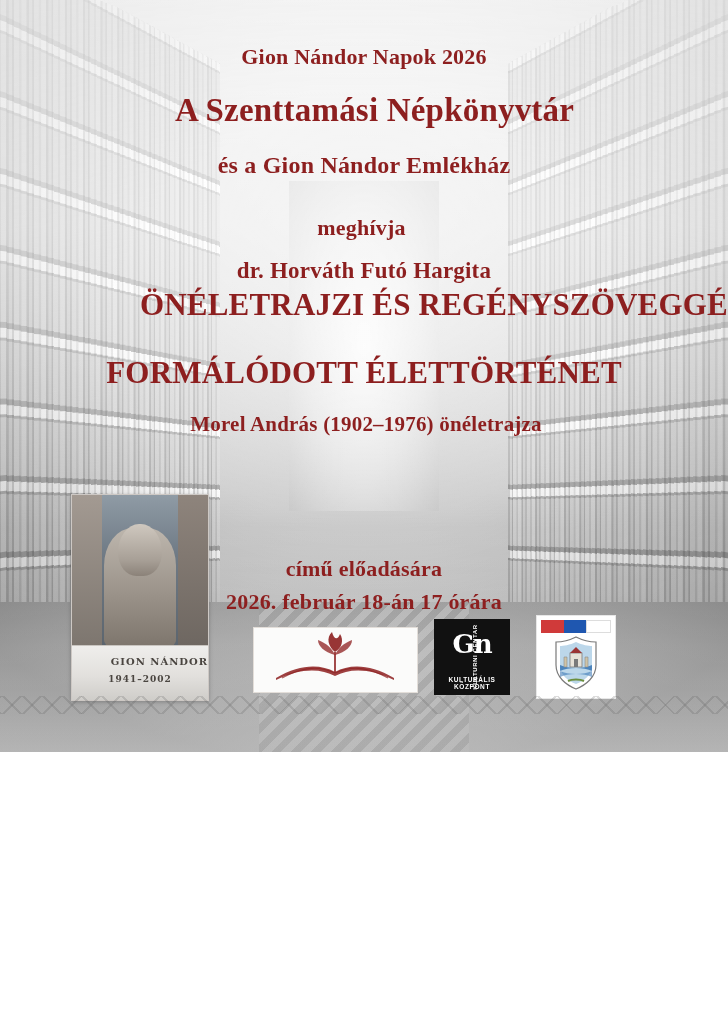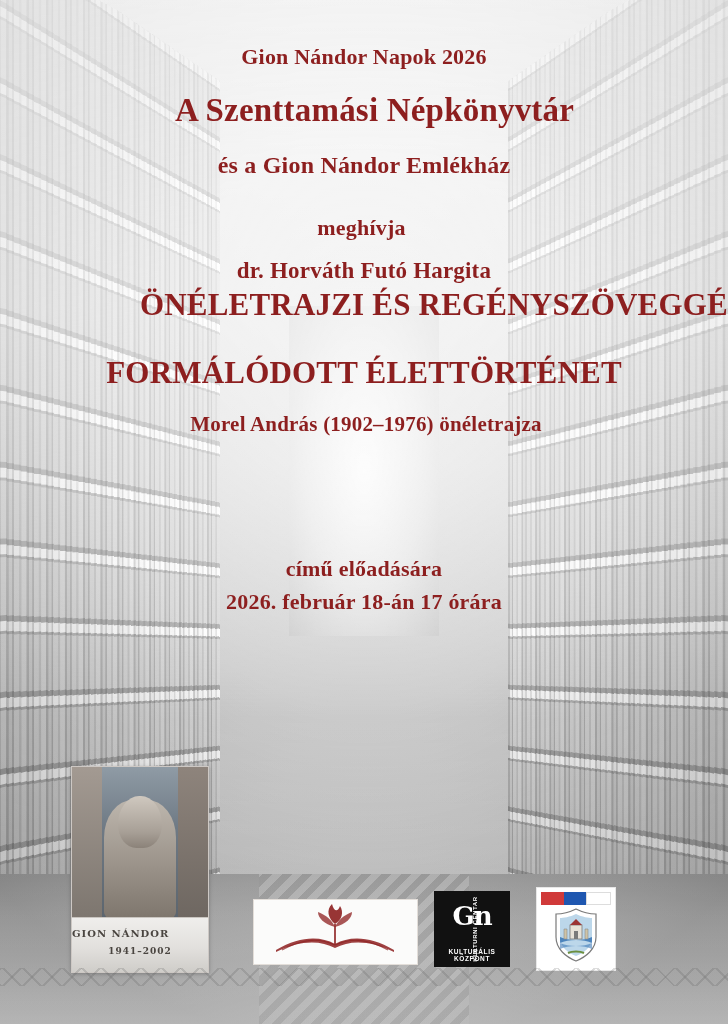--- a/index.html
+++ b/index.html
@@ -3,21 +3,21 @@
 <meta charset="utf-8">
 <style>
   html, body {
     margin: 0;
     padding: 0;
     background: #ffffff;
   }
   #poster {
     position: relative;
     width: 728px;
-    height: 1024px;
+    height: 752px;
     overflow: hidden;
     font-family: "Liberation Serif", serif;
     background: #fca5a5;
   }
 
   
   .bg {
     position: absolute;
     inset: 0;
     background: linear-gradient(180deg, #f3f3f3 0%, #dcdcdc 20%, #cfcfcf 45%, #bdbdbd 70%, #d2d2d2 88%, #e6e6e6 100%);
@@ -213,21 +213,22 @@
     position: absolute; left: 0; right: 0; bottom: 0; height: 54px;
     background: linear-gradient(180deg, #efeeec 0%, #e2e0dd 55%, #cfcdc9 100%);
     border-top: 1px solid #c9c5c0;
   }
   .statue .plinth .nm {
     position: absolute; left: 0; right: 0; top: 10px;
     font-family: "DejaVu Serif", serif;
     font-size: 10px; font-weight: bold;
     letter-spacing: 1px;
     color: #4a4540;
-    text-align: left;
+    text-align: right;
+    padding-left: 24px;
   }
   .statue .plinth .yr {
     position: absolute; left: 0; right: 0; top: 28px;
     font-family: "DejaVu Serif", serif;
     font-size: 9px; font-weight: bold;
     letter-spacing: 1px;
     color: #4a4540;
     text-align: center;
   }
 

